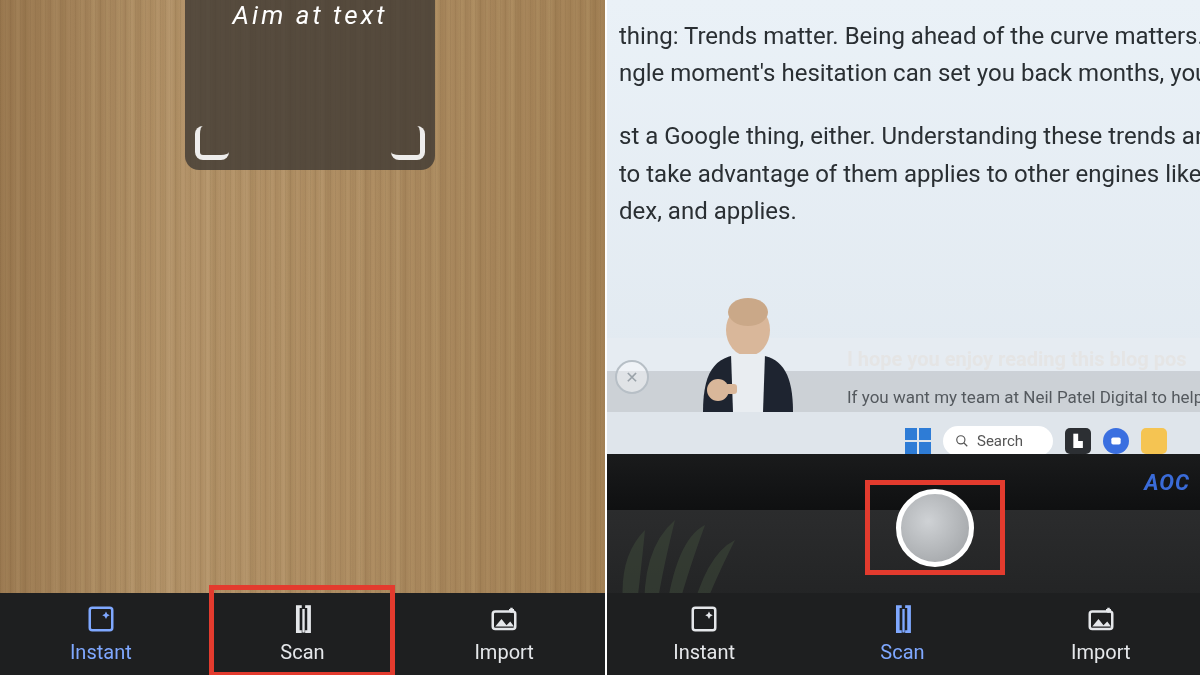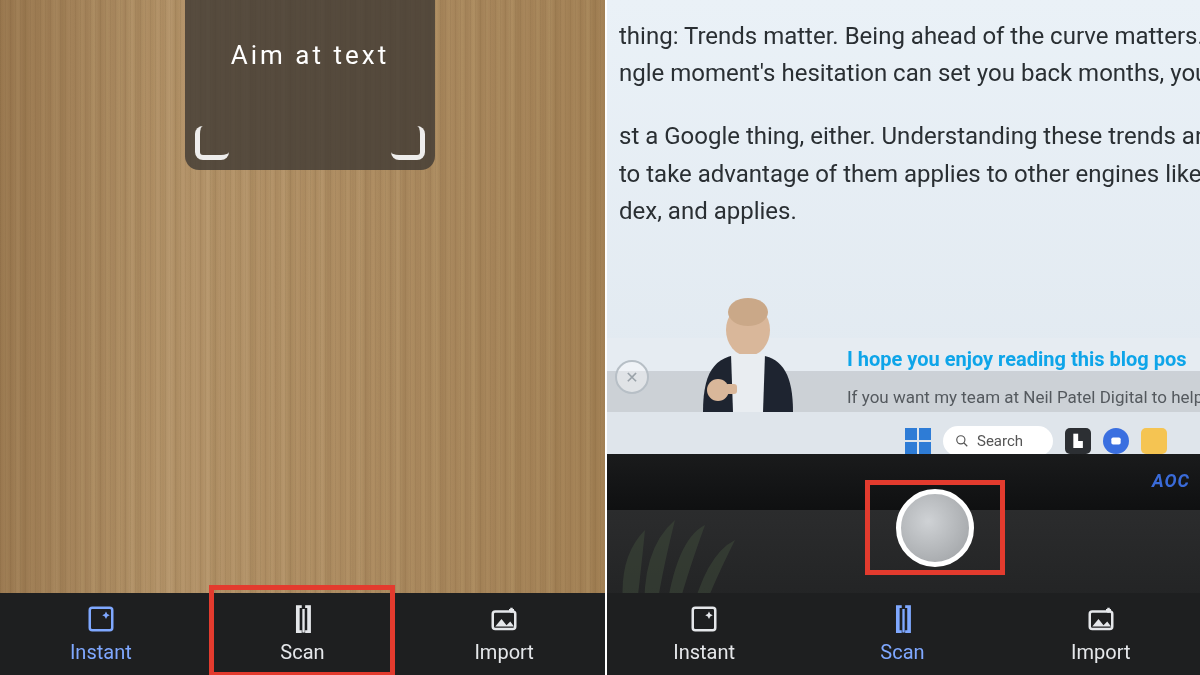--- a/index.html
+++ b/index.html
@@ -55,21 +55,21 @@
     position: absolute;
     left: 185px;
     top: 0;
     width: 250px;
     height: 170px;
     background: rgba(60,55,50,0.78);
     border-radius: 0 0 14px 14px;
     display: flex;
     align-items: flex-start;
     justify-content: center;
-    padding-top: 40px;
+    font-style: italic;
   }
   .aim-text {
     color: #fff;
     font-size: 26px;
     letter-spacing: 3px;
     font-weight: 400;
   }
   .corner {
     position: absolute;
     width: 34px; height: 34px;
@@ -116,21 +116,21 @@
     color: #9aa2a9;
     font-size: 16px;
     background: rgba(255,255,255,0.4);
   }
   .cta-person {
     width: 170px; height: 120px;
     margin-top: -50px;
     position: relative;
   }
   .cta-text { flex:1; overflow:hidden; }
-  .cta-title { font-weight: 700; font-size: 20px; color: #0ea5e9; white-space: nowrap; }
+  .cta-title { font-weight: 700; font-size: 20px; color: #e5e5e5; white-space: nowrap; }
   .cta-sub { font-size: 17px; color: #54595e; white-space: nowrap; margin-top:16px;}
 
   
   .person-svg { width:100%; height:100%; }
 
   .taskbar {
     position: absolute;
     left: 0; right: 0;
     top: 412px;
     height: 58px;
@@ -171,21 +171,21 @@
 
   .monitor-bezel {
     position:absolute;
     left:0; right:0;
     top:454px;
     height:60px;
     background: linear-gradient(#1a1b1c, #0e0f10);
   }
   .aoc {
     position:absolute; right:10px; top:470px;
-    color:#3a6bd8; font-weight:700; font-style:italic; font-size:18px; letter-spacing:1px;
+    color:#3a6bd8; font-weight:700; font-style:italic; font-size:22px; letter-spacing:1px;
   }
 
   .desk-dark {
     position:absolute;
     left:0; right:0;
     top:510px; bottom:0;
     background: linear-gradient(#2b2c2d, #1c1d1e);
   }
   .plant {
     position:absolute;

